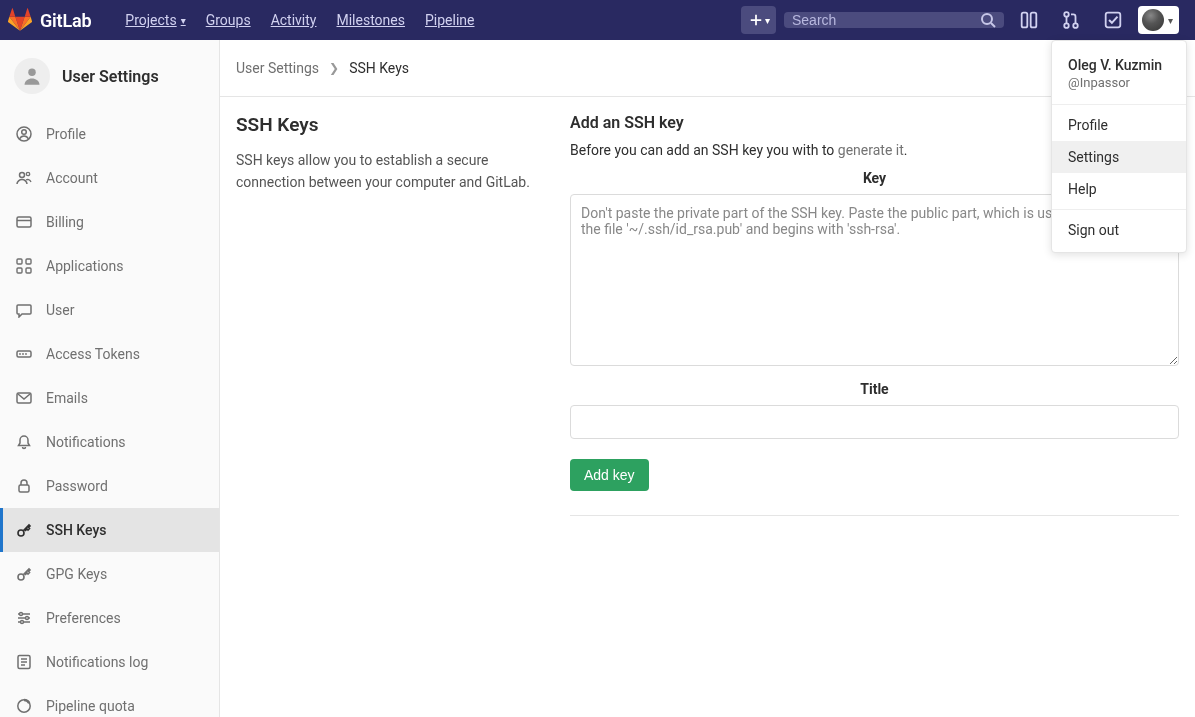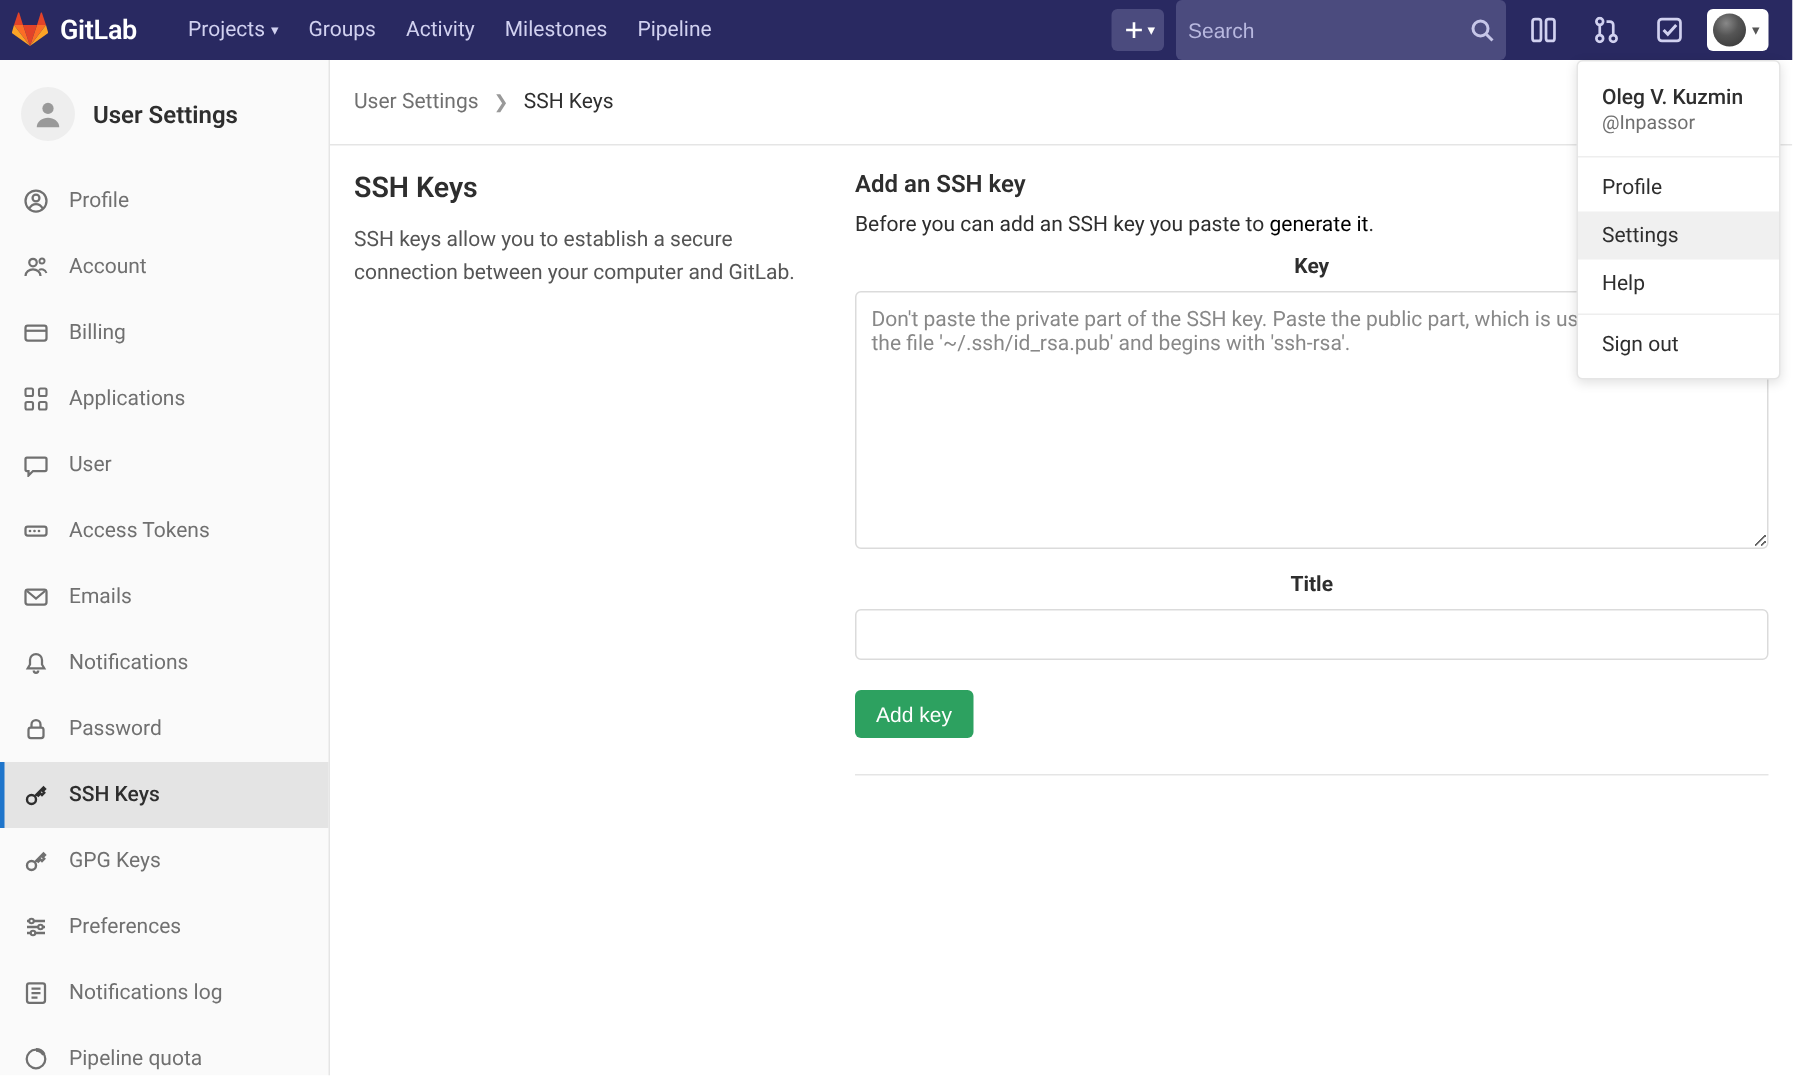--- a/index.html
+++ b/index.html
@@ -19,30 +19,30 @@
     height: 40px;
     display: flex;
     align-items: center;
     padding: 0 16px 0 8px;
     color: #d1d1f0;
     position: relative;
     z-index: 200;
   }
   .logo-wrap { display: flex; align-items: center; gap: 8px; margin-right: 8px; }
   .brand-text { color: #fff; font-size: 18px; font-weight: 600; letter-spacing: -0.2px; }
-  .nav { display: flex; gap: 0; margin-left: 16px; }
+  .nav { display: flex; gap: 0; margin-left: 16px; text-decoration: underline; }
   .nav a { color: #d1d1f0; text-decoration: none; padding: 0 10px; height: 40px; display: flex; align-items: center; font-size: 14px; }
   .nav a .chev { margin-left: 4px; }
   .hdr-right { margin-left: auto; display: flex; align-items: center; gap: 8px; }
   .plus-btn {
     background: #4b4b7e; color: #fff; border-radius: 4px; height: 28px;
     padding: 0 6px 0 8px; display: flex; align-items: center; gap: 2px;
   }
   .search-wrap {
-    background: #4b4b7e; border-radius: 4px; height: 40px; width: 220px;
+    background: #4b4b7e; border-radius: 4px; height: 16px; width: 220px;
     display: flex; align-items: center; padding: 0 8px; color: #c6c6e8;
   }
   .search-wrap input {
     background: transparent; border: none; outline: none; color: #fff;
     flex: 1; font-size: 14px;
   }
   .search-wrap input::placeholder { color: #b8b8df; }
   .hdr-icon { width: 34px; height: 40px; display: flex; align-items: center; justify-content: center; color: #d1d1f0; }
   .user-menu-btn {
     background: #fff; border-radius: 4px; height: 28px;
@@ -92,21 +92,21 @@
   }
   .breadcrumb .sep { font-size: 12px; color: #999; }
   .breadcrumb .curr { color: #2e2e2e; }
   .content { display: flex; padding: 16px; gap: 24px; }
   .col-left { width: 310px; }
   .col-left h2 { font-size: 19px; font-weight: 600; margin-bottom: 14px; color: #2e2e2e; }
   .col-left p { color: #555; line-height: 1.55; }
   .col-right { flex: 1; }
   .col-right h3 { font-size: 16px; font-weight: 600; margin-bottom: 10px; }
   .col-right p { color: #2e2e2e; margin-bottom: 12px; }
-  .col-right a.gen { color: #000000; text-decoration: none; }
+  .col-right a.gen { color: #737373; text-decoration: none; }
   .field-label { font-weight: 700; display: block; margin: 12px 0 8px; text-align: center; }
   textarea.key-input {
     width: 100%; height: 172px; border: 1px solid #dbdbdb; border-radius: 4px;
     padding: 10px; font-family: inherit; font-size: 14px; resize: both; color: #2e2e2e;
   }
   textarea.key-input::placeholder { color: #888; }
   input.title-input {
     width: 100%; height: 34px; border: 1px solid #dbdbdb; border-radius: 4px;
     padding: 0 10px; font-size: 14px;
   }
@@ -373,21 +373,21 @@
     </div>
 
     <div class="content">
       <div class="col-left">
         <h2>SSH Keys</h2>
         <p>SSH keys allow you to establish a secure connection between your computer and GitLab.</p>
       </div>
       <div class="col-right">
         <h3>Add an SSH key</h3>
         <p>
-          <span>Before you can add an SSH key you paste to </span><a class="gen">generate it</a><span>.</span>
+          <span>Before you can add an SSH key you with to </span><a class="gen">generate it</a><span>.</span>
         </p>
         <label class="field-label">Key</label>
         <textarea class="key-input" placeholder="Don't paste the private part of the SSH key. Paste the public part, which is usually contained in the file '~/.ssh/id_rsa.pub' and begins with 'ssh-rsa'." style=""></textarea>
         <label class="field-label">Title</label>
         <input class="title-input" style="">
         <div><button class="btn-add">Add key</button></div>
         <hr class="divider-h">
       </div>
     </div>
   </div>

